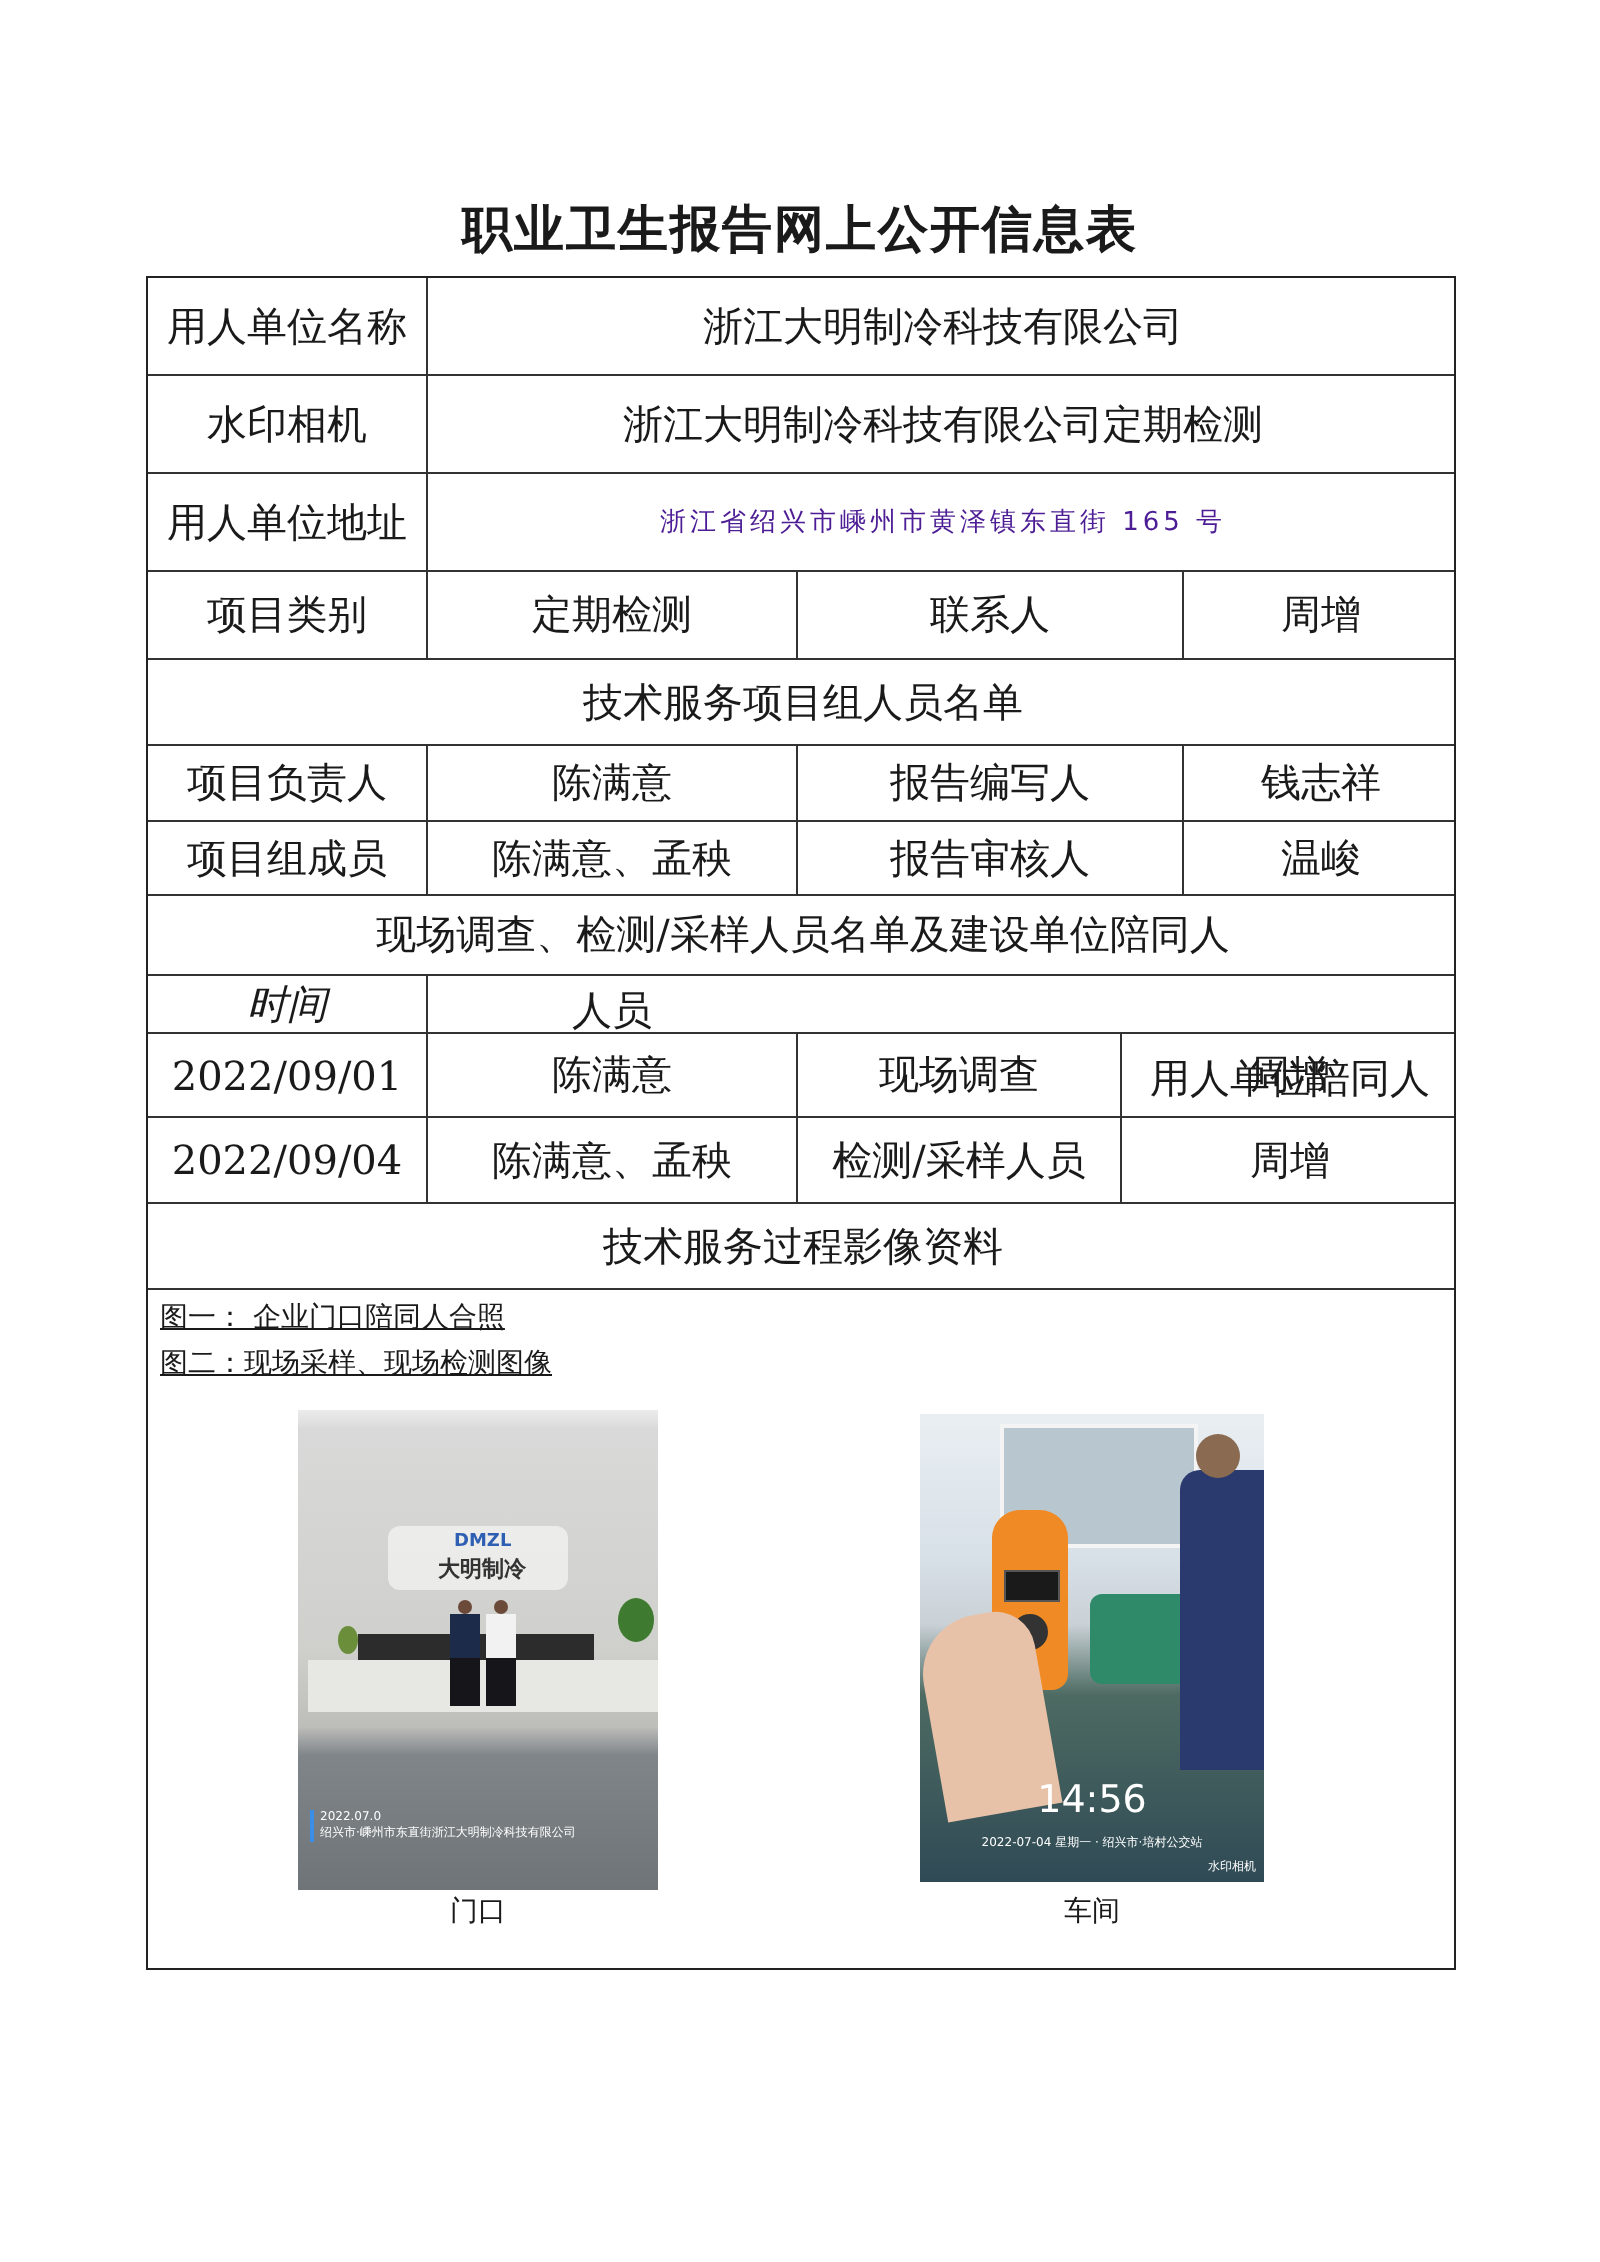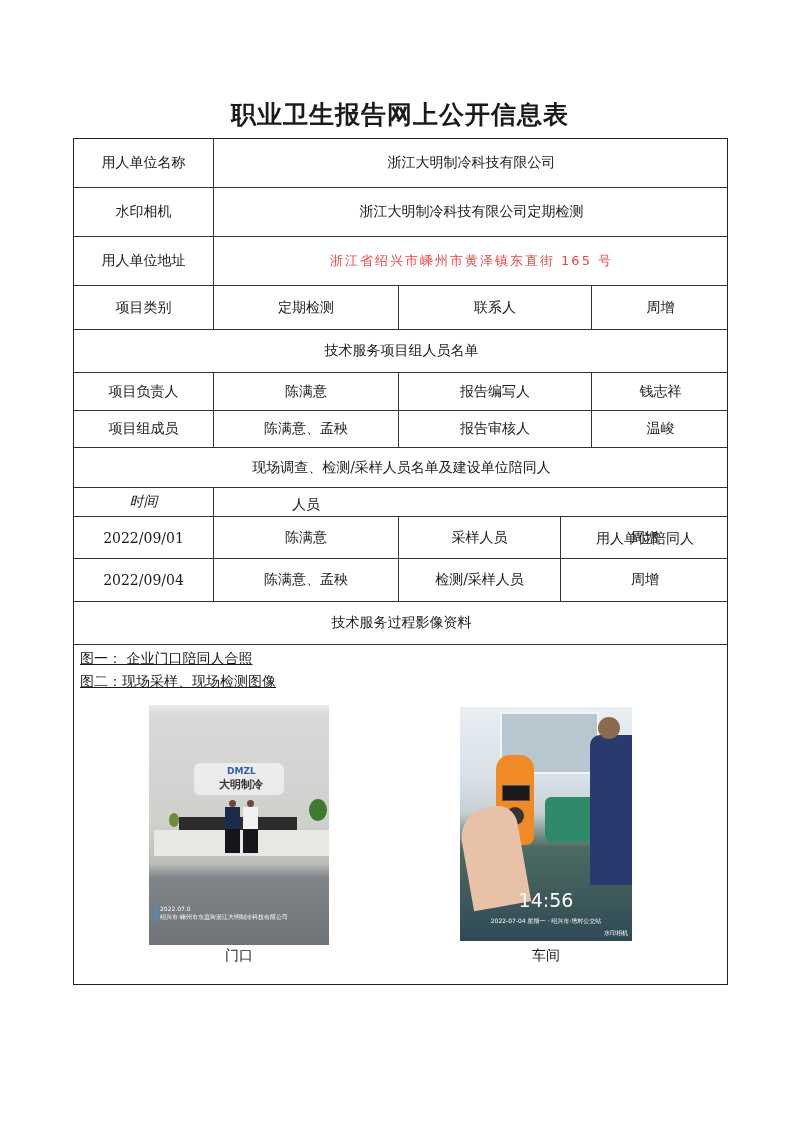--- a/index.html
+++ b/index.html
@@ -1,22 +1,22 @@
 <!DOCTYPE html>
 <html><head>
 <meta charset="utf-8">
 <style>
   html, body { margin: 0; padding: 0; background: #ffffff; }
   body { width: 800px; height: 1131px; position: relative; font-family: "DejaVu Serif", "Liberation Serif", serif; color: #1a1a1a; overflow: hidden; }
   .title { position: absolute; top: 98px; left: 0; width: 800px; text-align: center; font-size: 25px; font-weight: bold; letter-spacing: 1px; }
   .frame { position: absolute; left: 73px; top: 138px; width: 655px; height: 847px; border: 1.5px solid #222; box-sizing: border-box; }
   .row { position: absolute; left: 0; width: 100%; border-bottom: 1px solid #333; box-sizing: border-box; }
-  .cell { position: absolute; top: 0; height: 100%; display: flex; align-items: center; justify-content: center; font-size: 14px; box-sizing: border-box; text-align: center; }
+  .cell { position: absolute; top: 0; height: 100%; display: flex; align-items: center; justify-content: center; font-size: 20px; box-sizing: border-box; text-align: center; }
   .vline { border-left: 1px solid #333; }
-  .addr { letter-spacing: 2px; font-family: "DejaVu Sans", "Liberation Sans", sans-serif; font-size: 13px; color: #ef4444; }
+  .addr { letter-spacing: 2px; font-family: "DejaVu Sans", "Liberation Sans", sans-serif; font-size: 13px; color: #4c1d95; }
   .caption-line { position: absolute; left: 6px; font-size: 14px; text-decoration: underline; }
   .photo { position: absolute; overflow: hidden; }
   .photo-cap { position: absolute; font-size: 14px; text-align: center; }
 </style>
 </head>
 <body>
 
 <div class="title">职业卫生报告网上公开信息表</div>
 
 <div class="frame">
@@ -67,21 +67,21 @@
 
   <div class="row" style="top:349px;height:29px;">
     <div class="cell" style="left:0;width:139px;font-style:italic;">时间</div>
     <div class="cell vline" style="left:139px;width:185px;padding-top:6px;">人员</div>
     <div class="cell vline" style="left:486px;width:169px;padding-bottom:10px;margin-top:42px;">用人单位陪同人</div>
   </div>
 
   <div class="row" style="top:378px;height:42px;">
     <div class="cell" style="left:0;width:139px;">2022/09/01</div>
     <div class="cell vline" style="left:139px;width:185px;">陈满意</div>
-    <div class="cell vline" style="left:324px;width:162px;">采样人员</div>
+    <div class="cell vline" style="left:324px;width:162px;">现场调查</div>
     <div class="cell vline" style="left:486px;width:169px;">周增</div>
   </div>
 
   <div class="row" style="top:420px;height:43px;">
     <div class="cell" style="left:0;width:139px;">2022/09/04</div>
     <div class="cell vline" style="left:139px;width:185px;">陈满意、孟秧</div>
     <div class="cell vline" style="left:324px;width:162px;">检测/采样人员</div>
     <div class="cell vline" style="left:486px;width:169px;">周增</div>
   </div>
 

